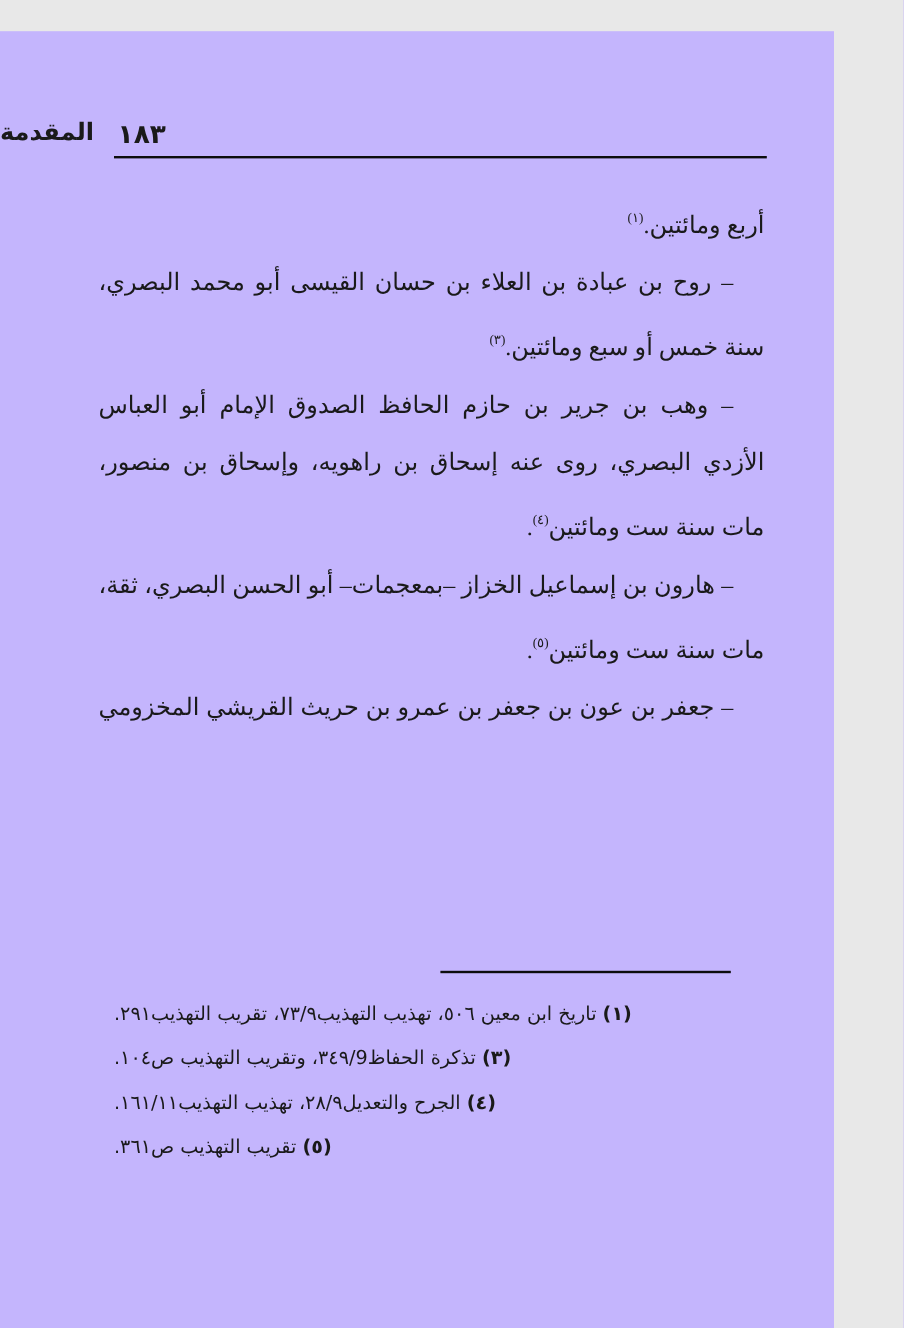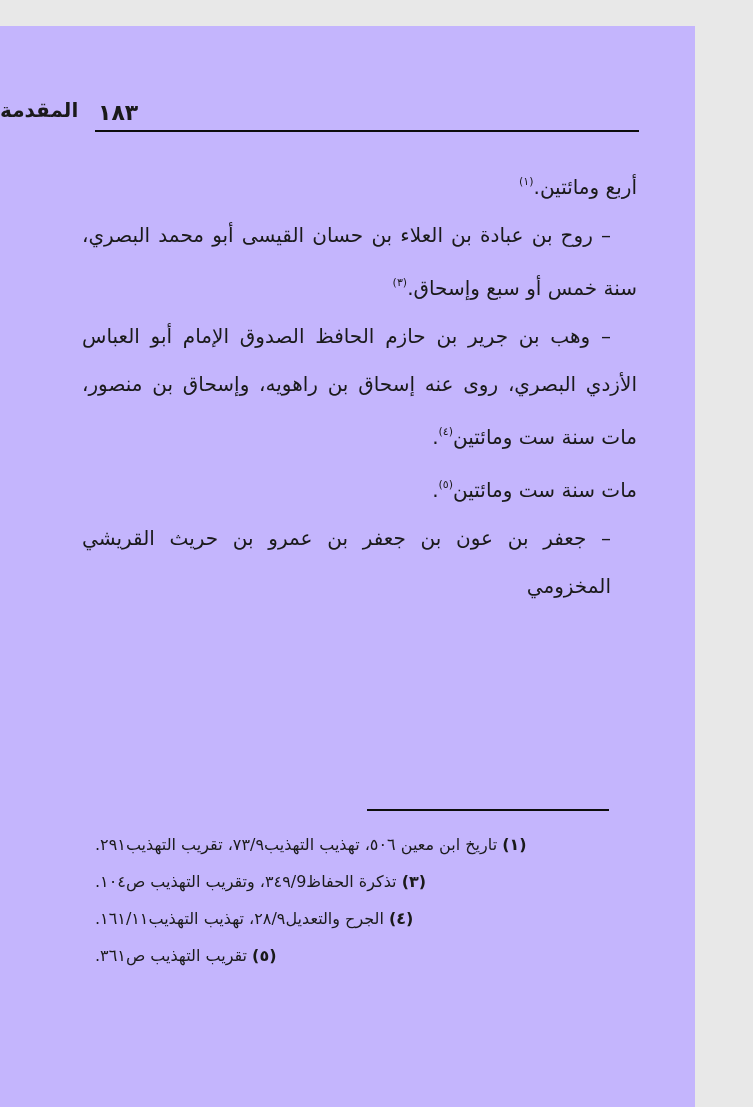--- a/index.html
+++ b/index.html
@@ -39,20 +39,21 @@
     height: 2px;
     background: #0d0d0d;
   }
   
   .body-text {
     position: absolute;
     top: 132px; right: 58px; left: 82px;
     direction: rtl;
     font-size: 20px;
     line-height: 48px;
+    font-family: Liberation Serif, serif;
   }
   .para { margin: 0; }
   .line {
     text-align: justify;
     text-align-last: justify;
   }
   .line.endline { text-align-last: right; }
   .line.indent { padding-right: 26px; }
   .fnref {
     font-size: 11px;
@@ -83,28 +84,29 @@
 <div class="page">
   <div class="page-number">١٨٣</div>
   <div class="header-title">المقدمة</div>
   <div class="header-rule"></div>
   <div class="body-text" id="body-text" dir="rtl">
       <div class="para">
         <div class="line endline"><span>أربع ومائتين.</span><sup class="fnref">(١)</sup></div>
       </div>
       <div class="para">
         <div class="line indent"><span>– روح بن عبادة بن العلاء بن حسان القيسى أبو محمد البصري،</span></div>
-        <div class="line endline"><span>سنة خمس أو سبع وإسحاق.</span><sup class="fnref">(٣)</sup></div>
+        <div class="line endline"><span>سنة خمس أو سبع ومائتين.</span><sup class="fnref">(٣)</sup></div>
       </div>
       <div class="para">
         <div class="line indent"><span>– وهب بن جرير بن حازم الحافظ الصدوق الإمام أبو العباس</span></div>
         <div class="line"><span>الأزدي البصري، روى عنه إسحاق بن راهويه، وإسحاق بن منصور،</span></div>
         <div class="line endline"><span>مات سنة ست ومائتين</span><sup class="fnref">(٤)</sup><span>.</span></div>
       </div>
       <div class="para">
+        <div class="line indent"><span>– هارون بن إسماعيل الخزاز –بمعجمات– أبو الحسن البصري، ثقة،</span></div>
         <div class="line endline"><span>مات سنة ست ومائتين</span><sup class="fnref">(٥)</sup><span>.</span></div>
       </div>
       <div class="para">
         <div class="line indent"><span>– جعفر بن عون بن جعفر بن عمرو بن حريث القريشي المخزومي</span></div>
       </div>
     </div>
   <div class="footnote-sep"></div>
   <div class="footnotes" id="footnotes" dir="rtl">
       <div class="footnote"><span class="fn-marker">(١)</span> <span class="fn-text">تاريخ ابن معين ٥٠٦، تهذيب التهذيب٧٣/٩، تقريب التهذيب٢٩١.</span></div>
       <div class="footnote"><span class="fn-marker">(٣)</span> <span class="fn-text">تذكرة الحفاظ٣٤٩/9، وتقريب التهذيب ص١٠٤.</span></div>

